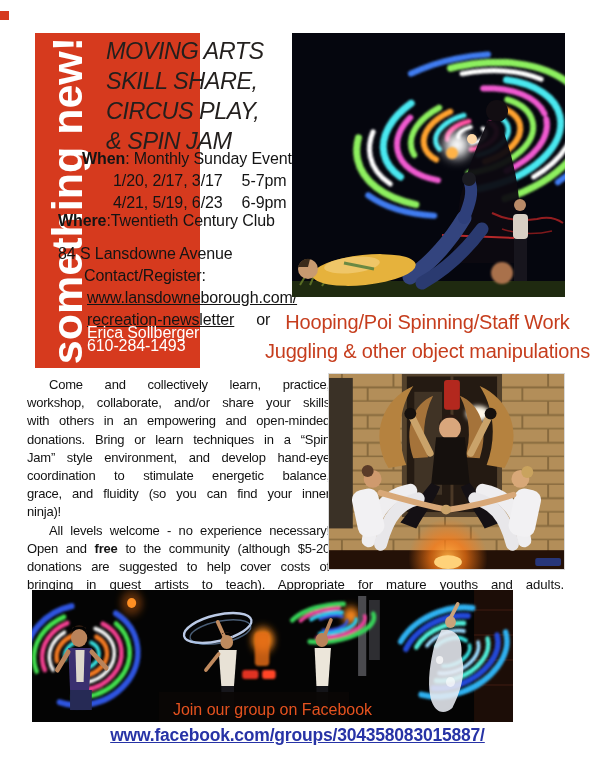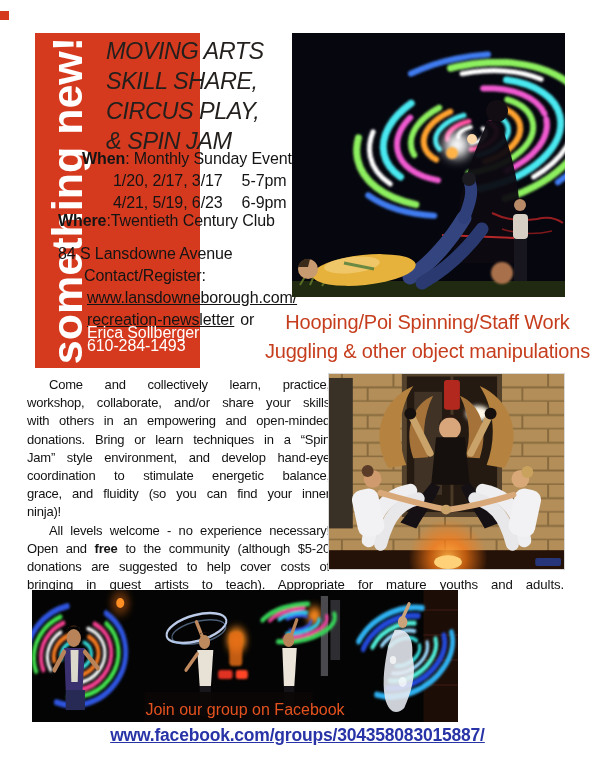--- a/index.html
+++ b/index.html
@@ -18,40 +18,40 @@
     letter-spacing:0px;white-space:nowrap;}
 
   
   .title{left:106px;top:36px;width:230px;color:#231f1d;font-style:italic;
     font-weight:500;font-size:23.5px;line-height:30px;letter-spacing:-0.5px;white-space:nowrap;}
 
   
   .dl{position:absolute;font-size:16px;color:#141414;white-space:nowrap;letter-spacing:-0.1px;}
   .dl b{font-weight:700;}
   .dl .u{text-decoration:underline;}
-  .dl .or{margin-left:6px;}
+  .dl .or{margin-left:22px;}
   .dl.white{color:#ffffff;}
   .dates .time{display:inline-block;margin-left:19px;}
 
   .when{left:82px;top:150px;}
   .dates1{left:113px;top:172px;}
   .dates2{left:113px;top:194px;}
   .where{left:58px;top:212px;}
   .where2{left:58px;top:245px;}
   .contact{left:84px;top:267px;font-weight:400;}
   .link1{left:87px;top:289px;}
   .link2{left:87px;top:311px;}
   .erica{left:87px;top:324px;}
   .phone{left:87px;top:337px;text-align:right;}
 
   
   .photo-top{left:292px;top:33px;width:273px;height:264px;background:#05060e;}
   .photo-middle{left:328px;top:373px;width:237px;height:197px;background:#c9a469;
     border:1px solid #d8d8d8;box-sizing:border-box;}
-  .photo-bottom{left:32px;top:590px;width:426px;height:132px;background:#040404;}
+  .photo-bottom{left:32px;top:590px;width:481px;height:132px;background:#040404;}
   .photo-top svg,.photo-middle svg,.photo-bottom svg{position:absolute;left:0;top:0;width:100%;height:100%;}
 
   
   .activities{left:255px;top:308px;width:345px;text-align:center;color:#c63d1d;
     font-size:20px;line-height:29px;font-weight:500;letter-spacing:-0.2px;}
 
   
   .body-col{left:27px;top:376px;width:303px;color:#121212;
     font-size:13px;line-height:18.2px;letter-spacing:-0.2px;}
   .tline{text-align:justify;text-align-last:justify;}

